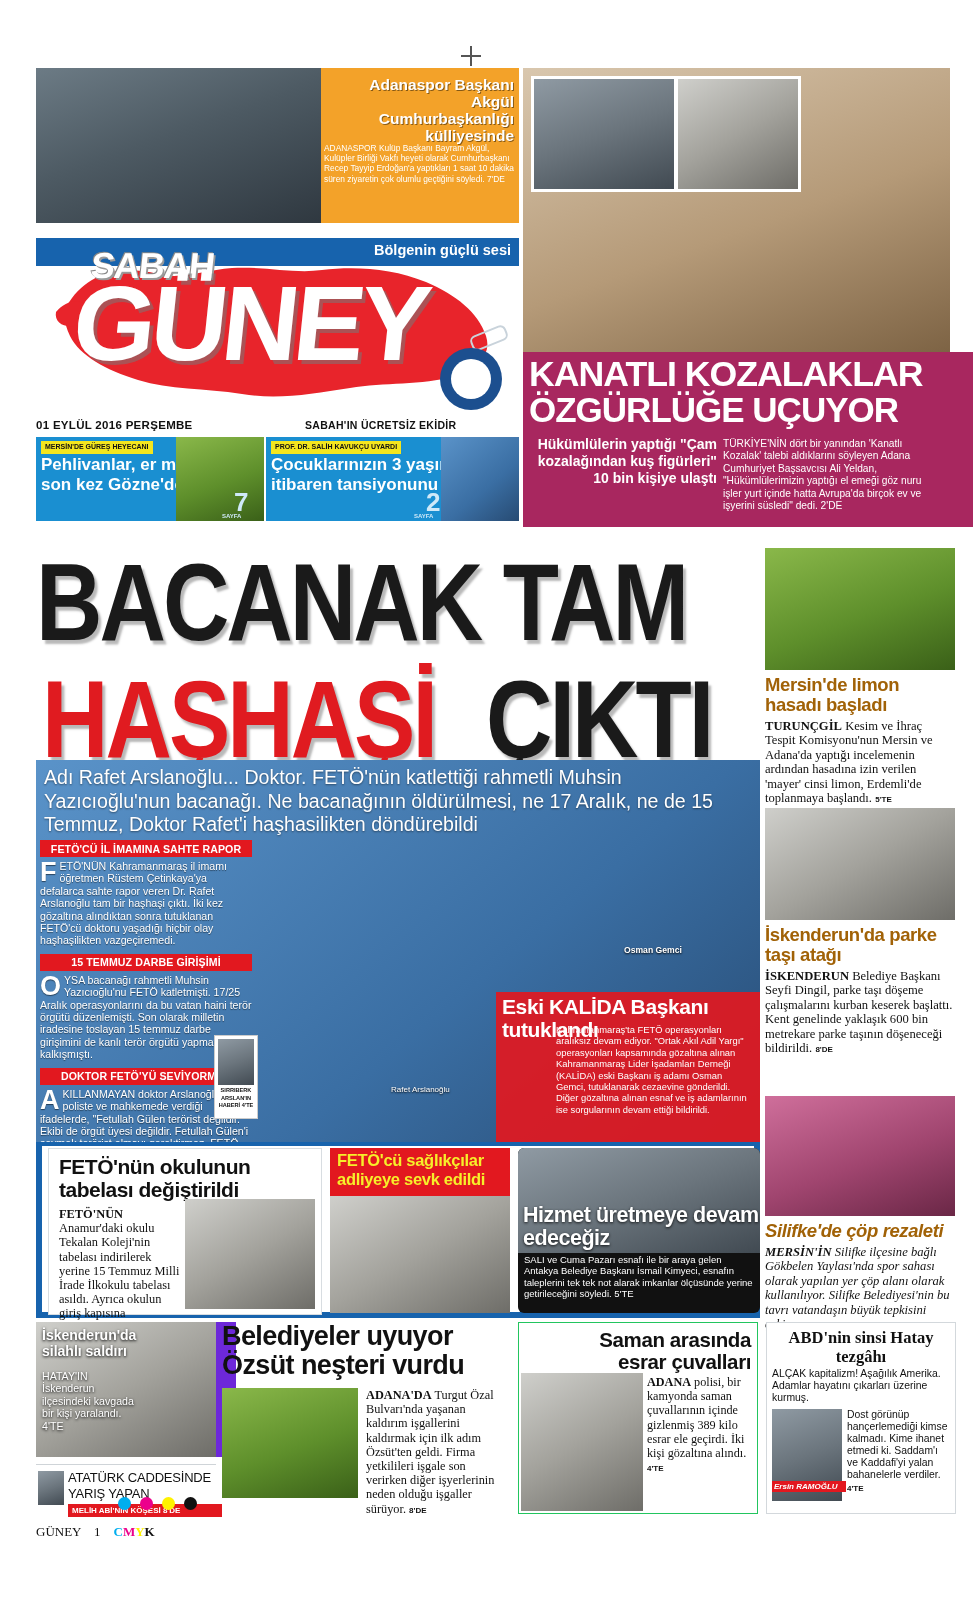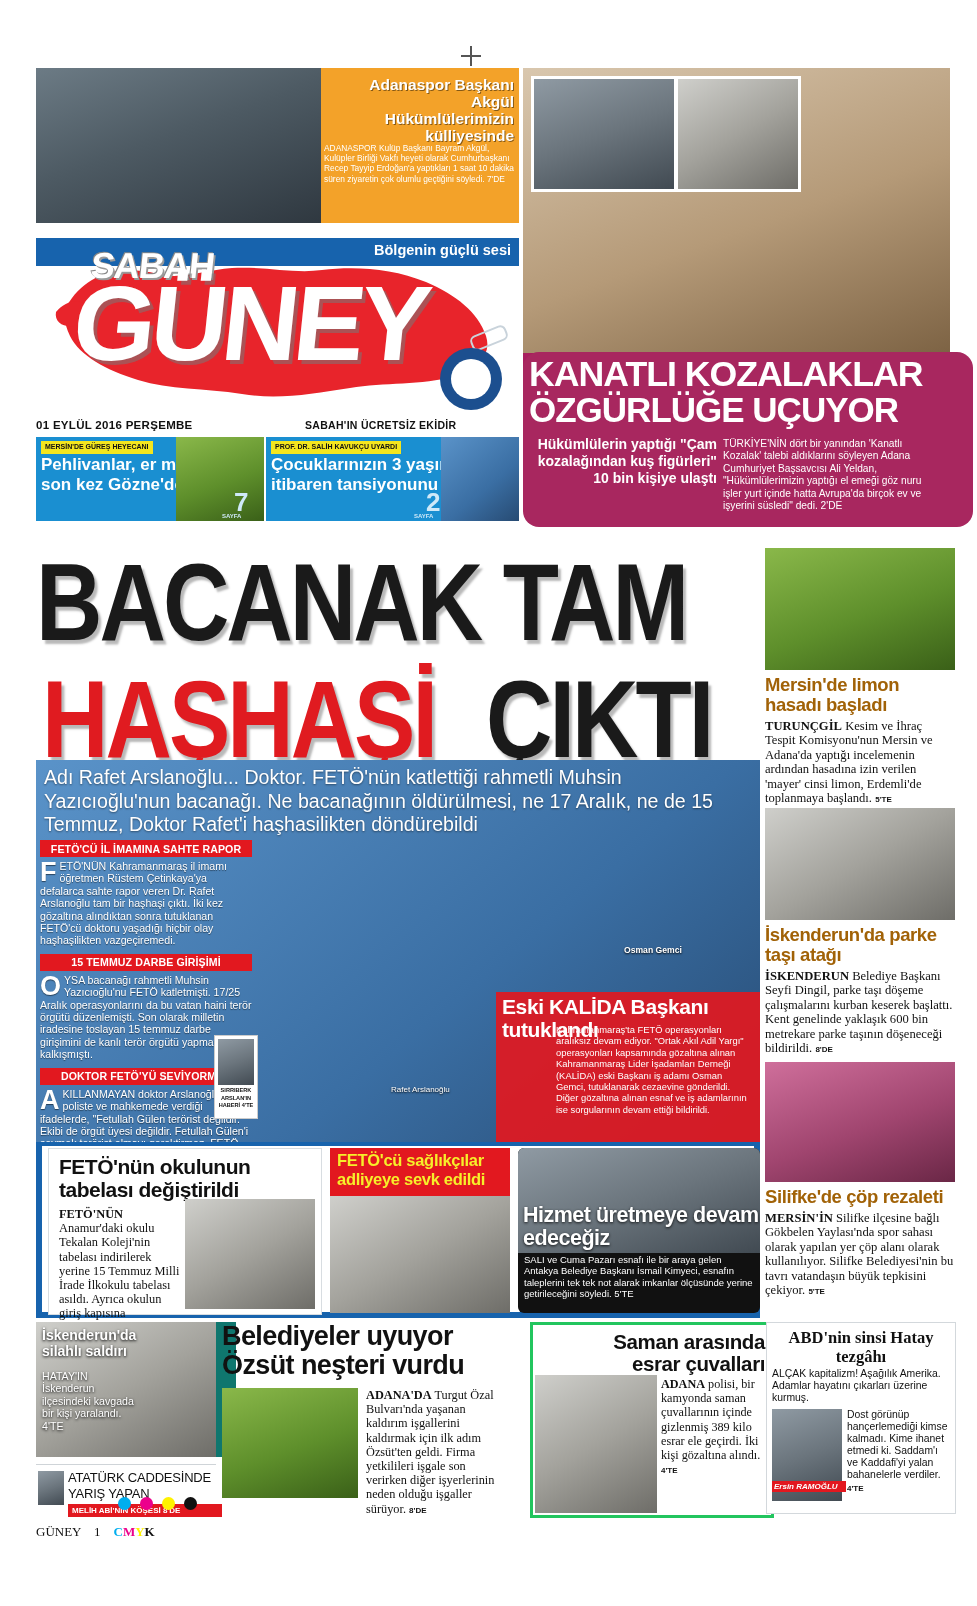--- a/index.html
+++ b/index.html
@@ -27,21 +27,21 @@
   .tb-head{position:absolute;left:288px;top:8px;width:190px;color:#fff;font-weight:bold;font-size:15.5px;line-height:17px;text-align:right;
            text-shadow:1px 1px 0 rgba(0,0,0,.45);}
   .tb-body{position:absolute;left:288px;top:75px;width:190px;color:#fff;font-size:8.4px;line-height:10.2px;text-align:left;}
 
   
   .topright{position:absolute;left:523px;top:68px;width:427px;height:355px;overflow:hidden;background:#a81e5e;}
   .topright .pimg{position:absolute;left:0;top:0;width:427px;height:285px;}
   .tr-inset{position:absolute;left:8px;top:8px;width:140px;height:110px;border:3px solid #fff;}
   .tr-ins2{position:absolute;left:152px;top:8px;width:120px;height:110px;border:3px solid #fff;}
 
-  .kanatli{position:absolute;left:523px;top:352px;width:450px;height:175px;background:#a8275f;overflow:hidden;border-radius:16px;}
+  .kanatli{position:absolute;left:523px;top:352px;width:450px;height:175px;background:#a8275f;overflow:hidden;}
   .k-h1{position:absolute;left:6px;top:4px;width:420px;color:#fff;font-weight:bold;font-size:35px;line-height:35px;letter-spacing:-1px;
         font-family:"Liberation Sans",sans-serif;transform:scaleX(1.02);transform-origin:left;}
   .k-h2{position:absolute;left:6px;top:40px;width:420px;color:#fff;font-weight:bold;font-size:35px;line-height:35px;letter-spacing:-1px;}
   .k-lead{position:absolute;left:8px;top:84px;width:186px;color:#fff;font-weight:bold;font-size:14px;line-height:17px;text-align:right;}
   .k-body{position:absolute;left:200px;top:86px;width:218px;color:#fff;font-size:10.2px;line-height:12.4px;}
 
   
   .masthead{position:absolute;left:36px;top:232px;width:483px;height:195px;overflow:hidden;}
   .mh-blue{position:absolute;left:0;top:6px;width:483px;height:28px;background:#1763ad;}
   .mh-slogan{position:absolute;right:8px;top:10px;color:#fff;font-weight:bold;font-size:14.5px;}
@@ -122,37 +122,37 @@
   
   .bluerule{position:absolute;background:#1763ad;}
   .sidecard{position:absolute;width:190px;}
   .sidecard .pimg{width:190px;}
   .sidecard h3{margin:5px 0 4px 0;font-size:18.5px;line-height:20px;font-weight:bold;color:#a16207;letter-spacing:-.4px;}
   .sidecard p{margin:0;font-family:"Liberation Serif",serif;font-size:12.6px;line-height:14.4px;color:#111;}
   .sidecard p b{font-weight:bold;}
   .pgref{font-family:"Liberation Sans",sans-serif;font-size:8px;font-weight:bold;}
 
   
-  .bl{position:absolute;left:36px;top:1322px;width:200px;height:135px;background:#0f766e;overflow:hidden;}
+  .bl{position:absolute;left:36px;top:1322px;width:200px;height:135px;background:#6d28d9;overflow:hidden;}
   .bl .pimg{position:absolute;left:0;top:0;width:180px;height:135px;}
   .bl .ttl{position:absolute;left:6px;top:5px;width:110px;color:#fff;font-weight:bold;font-size:14px;line-height:16px;text-shadow:0 1px 3px #000;}
   .bl .body{position:absolute;left:6px;top:48px;width:96px;color:#fff;font-size:10.6px;line-height:12.4px;text-shadow:0 1px 3px #000;}
 
   .melih{position:absolute;left:36px;top:1464px;width:180px;height:58px;border-top:1px solid #cfd4d8;}
   .melih .av{position:absolute;left:2px;top:6px;width:26px;height:34px;}
   .melih .t{position:absolute;left:32px;top:5px;width:146px;font-size:13px;line-height:15.5px;color:#111;font-weight:500;letter-spacing:-.2px;}
   .melih .rb{position:absolute;left:32px;top:39px;width:146px;background:#e2181f;color:#fff;font-size:8px;font-weight:bold;padding:2px 4px;}
 
   .bmid{position:absolute;left:222px;top:1322px;width:285px;height:200px;}
   .bmid .h1{position:absolute;left:0;top:0;font-size:27px;font-weight:bold;line-height:29px;color:#111;letter-spacing:-.6px;}
   .bmid .h2{position:absolute;left:0;top:29px;font-size:27px;font-weight:bold;line-height:29px;color:#111;letter-spacing:-.6px;}
   .bmid .pimg{position:absolute;left:0;top:66px;width:136px;height:110px;}
   .bmid .body{position:absolute;left:144px;top:66px;width:140px;font-family:"Liberation Serif",serif;font-size:12.3px;line-height:14.2px;color:#111;}
 
-  .bsaman{position:absolute;left:518px;top:1322px;width:238px;height:190px;border:3px solid #22c55e;background:#fff;overflow:hidden;margin-left:12px;}
+  .bsaman{position:absolute;left:518px;top:1322px;width:238px;height:190px;border:1px solid #22c55e;background:#fff;overflow:hidden;}
   .bsaman .ttl{position:absolute;left:42px;top:6px;width:190px;font-size:20.5px;font-weight:bold;line-height:22px;color:#111;text-align:right;letter-spacing:-.4px;}
   .bsaman .pimg{position:absolute;left:2px;top:50px;width:122px;height:138px;}
   .bsaman .body{position:absolute;left:128px;top:52px;width:104px;font-family:"Liberation Serif",serif;font-size:12.2px;line-height:14.2px;color:#111;}
 
   .babd{position:absolute;left:766px;top:1322px;width:188px;height:190px;border:1px solid #d3d8dc;background:#fff;overflow:hidden;}
   .babd .ttl{position:absolute;left:4px;top:6px;width:180px;font-family:"Liberation Serif",serif;font-size:16.5px;font-weight:bold;line-height:18.5px;text-align:center;color:#111;}
   .babd .b1{position:absolute;left:5px;top:45px;width:178px;font-size:10.4px;line-height:12.1px;color:#111;}
   .babd .pimg{position:absolute;left:5px;top:86px;width:70px;height:92px;}
   .babd .b2{position:absolute;left:80px;top:86px;width:104px;font-size:10.4px;line-height:12.1px;color:#111;}
   .babd .sig{position:absolute;left:5px;top:158px;width:70px;background:#e2181f;color:#fff;font-size:8px;font-weight:bold;font-style:italic;padding:1px 2px;line-height:9px;}
@@ -170,21 +170,21 @@
 <body>
 
 <div class="page">
 
   <div class="regmark"></div>
 
   <div class="topbanner">
     <div class="ph g1 photo"></div>
     <div class="tb-head">
       <div>Adanaspor Başkanı Akgül</div>
-      <div>Hükümlülerimizin</div>
+      <div>Cumhurbaşkanlığı</div>
       <div>külliyesinde</div>
     </div>
     <div class="tb-body">ADANASPOR Kulüp Başkanı Bayram Akgül, Kulüpler Birliği Vakfı heyeti olarak Cumhurbaşkanı Recep Tayyip Erdoğan'a yaptıkları 1 saat 10 dakika süren ziyaretin çok olumlu geçtiğini söyledi. 7'DE</div>
   </div>
 
   <div class="topright">
     <div class="ph g6 pimg"></div>
     <div class="ph g7 tr-inset"></div>
     <div class="ph g5 tr-ins2"></div>
   </div>
@@ -298,21 +298,21 @@
     <h3>Mersin'de limon hasadı başladı</h3>
     <p><b>TURUNÇGİL</b><span> Kesim ve İhraç Tespit Komisyonu'nun Mersin ve Adana'da yaptığı incelemenin ardından hasadına izin verilen 'mayer' cinsi limon, Erdemli'de toplanmaya başlandı.</span> <span class="pgref">5'TE</span></p>
   </div>
 
   <div class="sidecard" style="left:765px;top:808px;">
     <div class="ph g5 pimg" style="height:112px;"></div>
     <h3>İskenderun'da parke taşı atağı</h3>
     <p><b>İSKENDERUN</b><span> Belediye Başkanı Seyfi Dingil, parke taşı döşeme çalışmalarını kurban keserek başlattı. Kent genelinde yaklaşık 600 bin metrekare parke taşının döşeneceği bildirildi.</span> <span class="pgref">8'DE</span></p>
   </div>
 
-  <div class="sidecard" style="left:765px;top:1062px;">
+  <div class="sidecard" style="left:765px;top:1096px;font-style:italic;">
     <div class="ph g8 pimg" style="height:120px;"></div>
     <h3>Silifke'de çöp rezaleti</h3>
     <p><b>MERSİN'İN</b><span> Silifke ilçesine bağlı Gökbelen Yaylası'nda spor sahası olarak yapılan yer çöp alanı olarak kullanılıyor. Silifke Belediyesi'nin bu tavrı vatandaşın büyük tepkisini çekiyor.</span> <span class="pgref">5'TE</span></p>
   </div>
 
   <div class="bl">
     <div class="ph g5 pimg"></div>
     <div class="ttl">İskenderun'da silahlı saldırı</div>
     <div class="body">HATAY'IN İskenderun ilçesindeki kavgada bir kişi yaralandı. 4'TE</div>
   </div>

